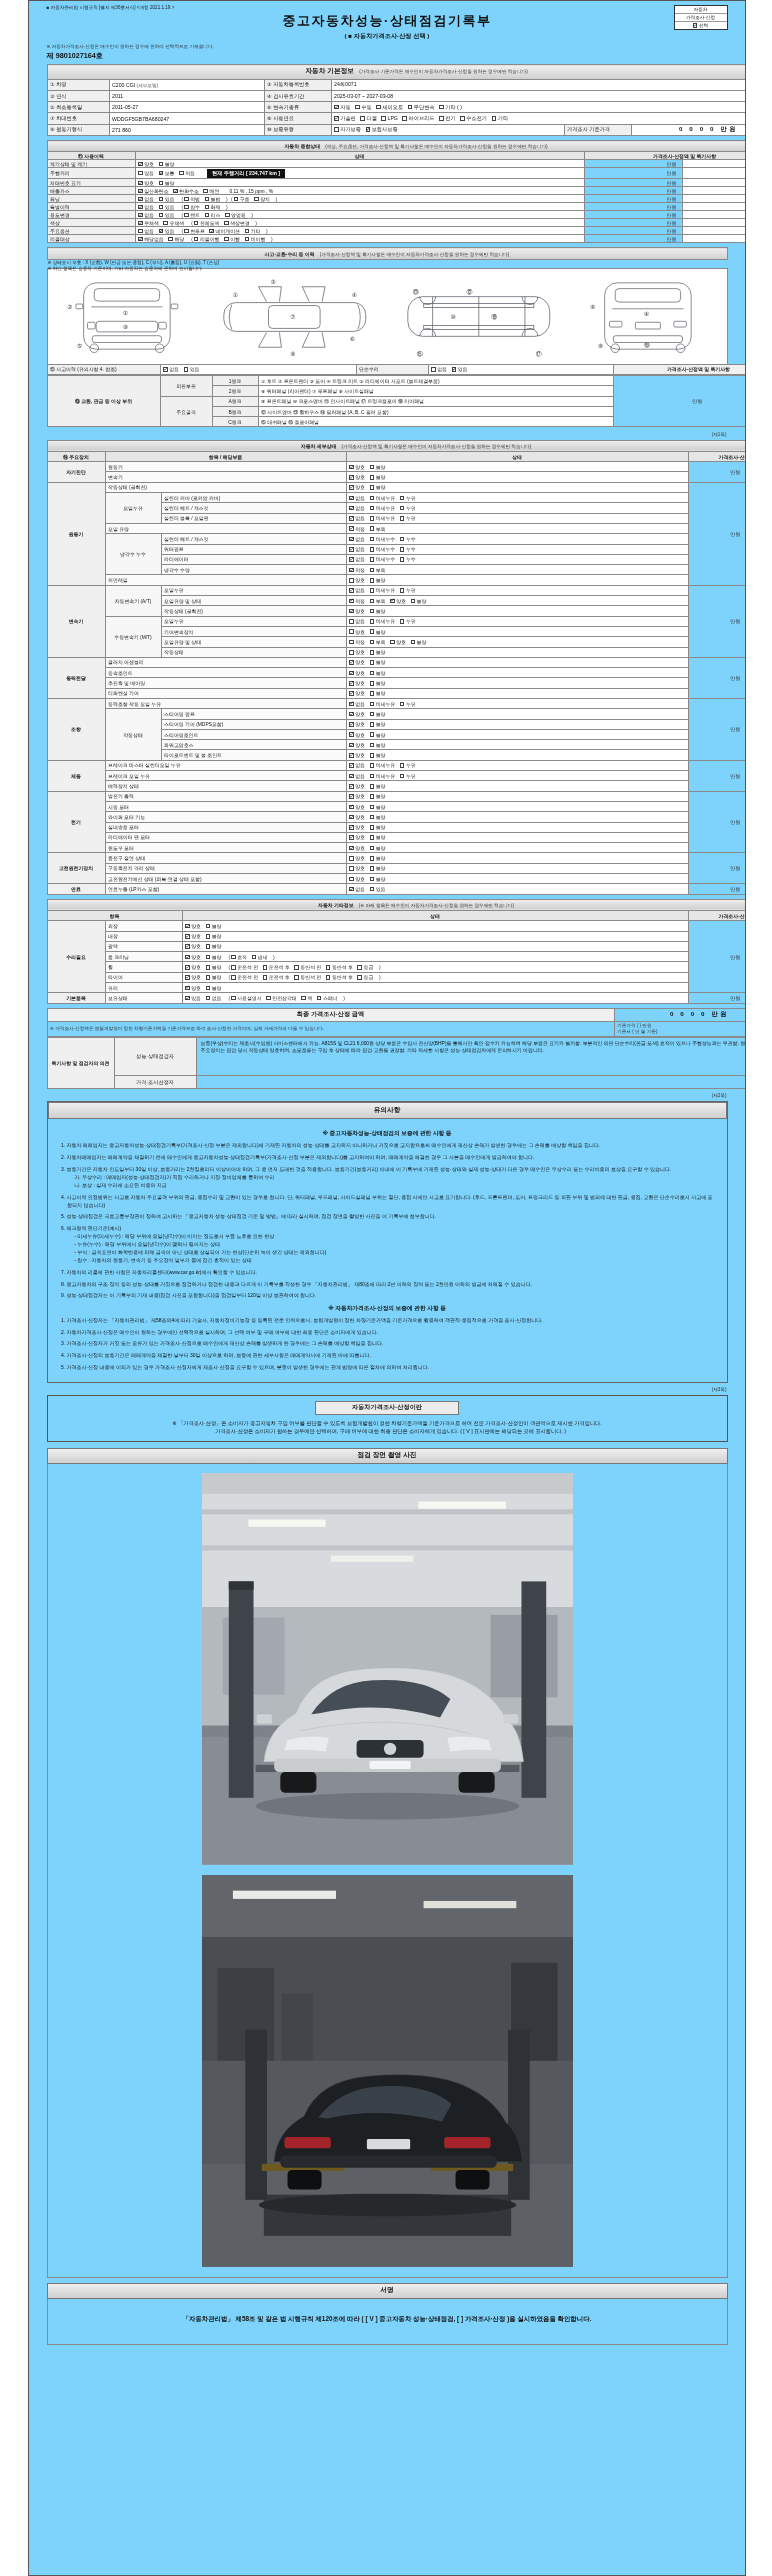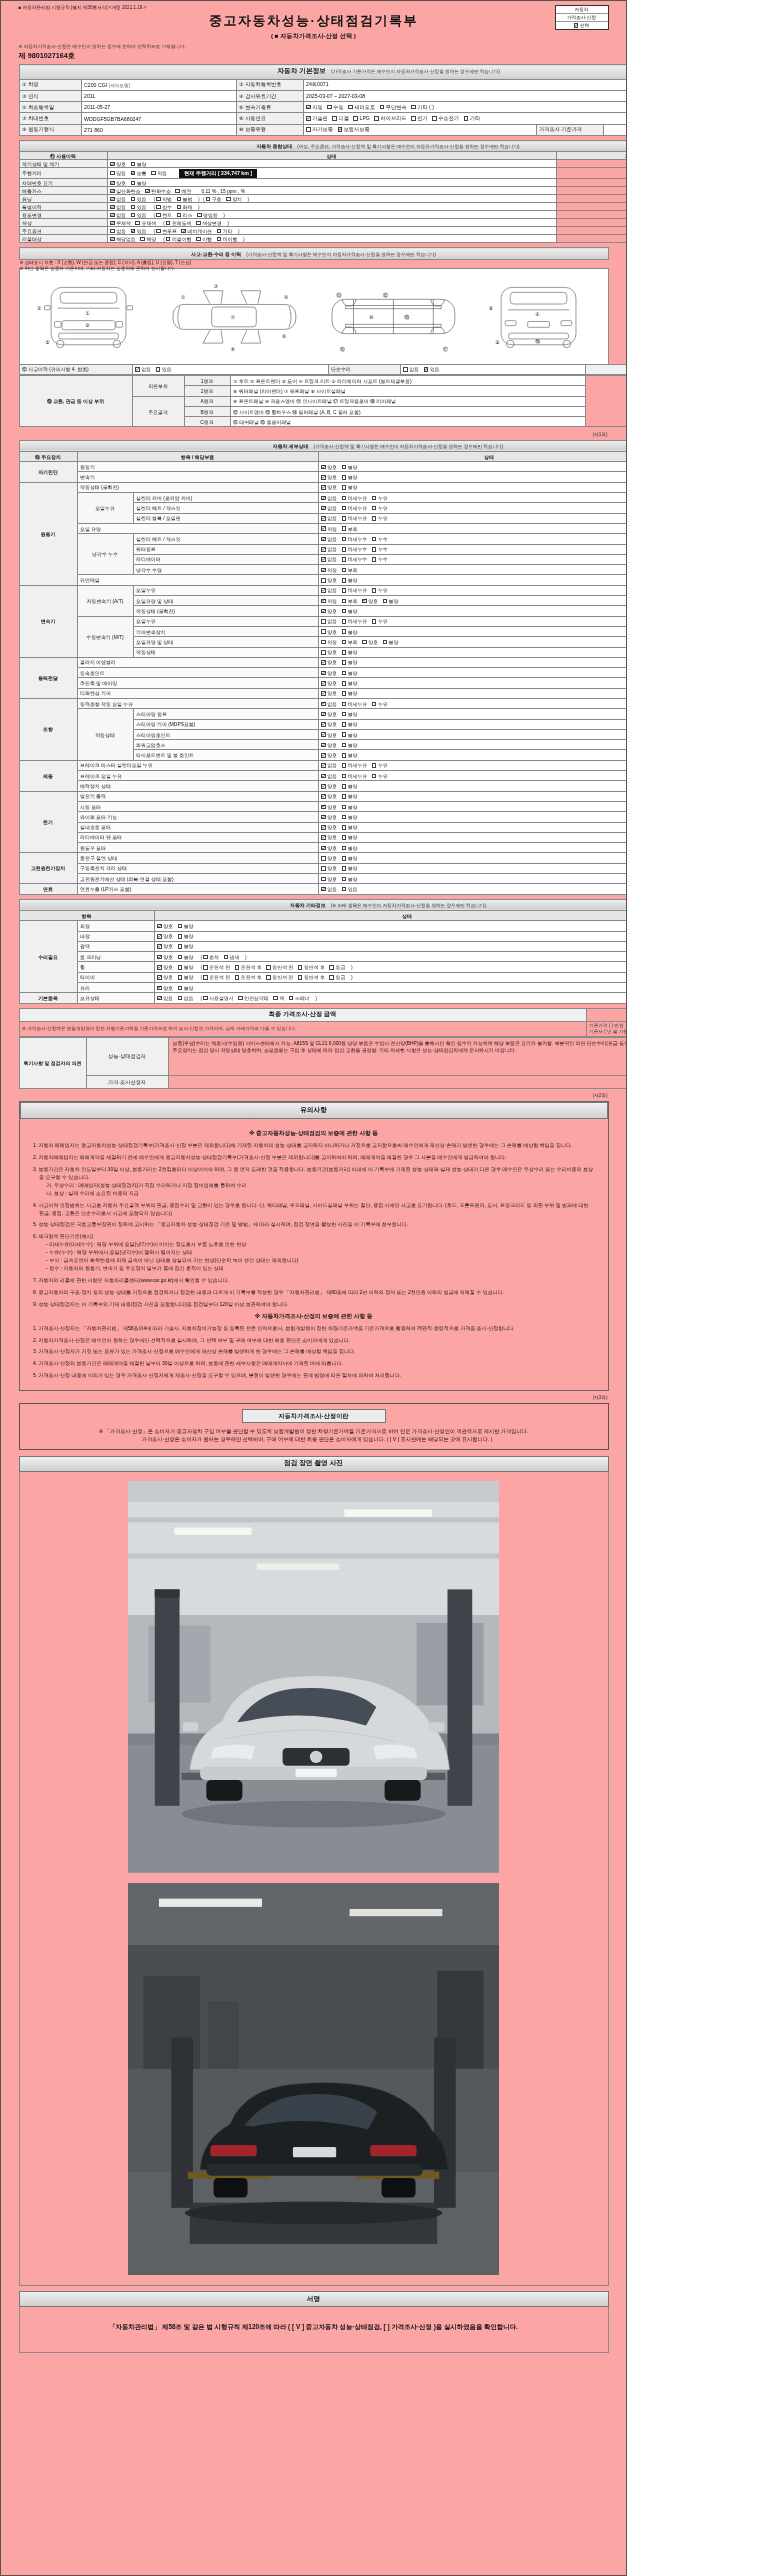--- a/index.html
+++ b/index.html
@@ -1,18 +1,18 @@
 <!DOCTYPE html>
 <html style="font-size:8.2px"><head>
 <meta charset="utf-8">
 <style>
 *{box-sizing:border-box;margin:0;padding:0;}
 html,body{background:#fff;}
 body{width:773px;font-family:"Liberation Sans","DejaVu Sans",sans-serif;color:#111;}
-.page{width:627px;height:2576px;border:0.5px solid #555;padding:3.1px 17.5px 0;overflow:hidden;position:relative;background:#fca5a5;}
+.page{width:718px;height:2576px;border:0.5px solid #555;padding:3.1px 17.5px 0;overflow:hidden;position:relative;background:#7dd3fc;margin-left:28px;}
 .topnote{font-size:4.6px;color:#222;display:block;padding:0.5px 0 1.5px;}
 .hdr{text-align:center;position:relative;margin-top:1px;}
 .hdr h1{font-size:13px;letter-spacing:1.5px;font-weight:bold;}
 .hdr .sub{font-size:6.2px;margin-top:1.5px;font-weight:bold;}
 .hnote{font-size:4.6px;text-align:left;margin-top:3.1px;color:#333;}
 .docno{font-size:7.2px;font-weight:bold;text-align:left;margin:2.6px 0 3.1px;}
 .sidebox{position:absolute;right:17.5px;top:4.1px;border:0.8px solid #333;font-size:4.6px;text-align:center;width:54px;background:#fff;}
 .sidebox div{border-bottom:0.5px solid #999;padding:1px 1px;}
 .sidebox div:last-child{border-bottom:none;}
 table.sec{border-collapse:collapse;width:100%;table-layout:fixed;margin-bottom:4.1px;border:0.8px solid #666;}

